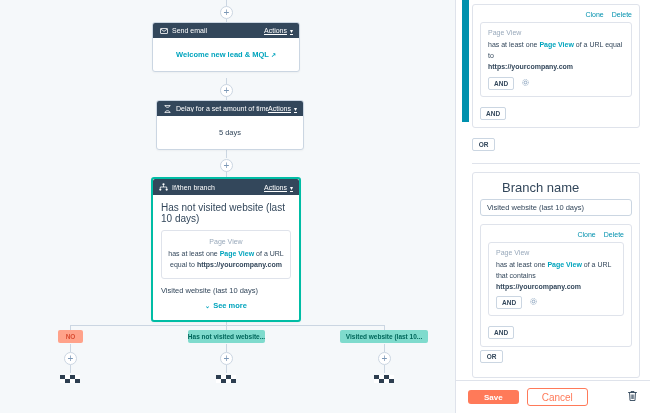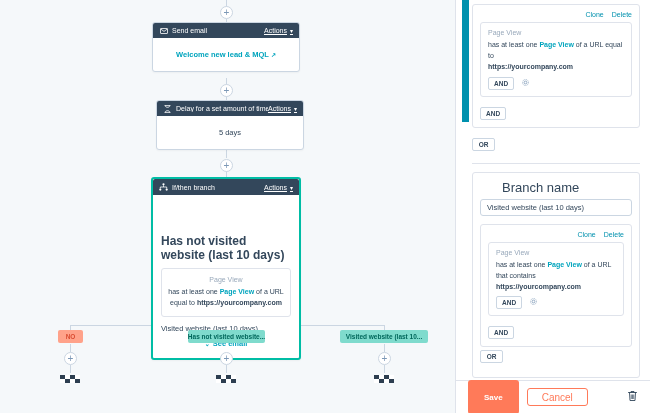--- a/index.html
+++ b/index.html
@@ -90,21 +90,21 @@
   }
   .ext-ico { font-size: 6px; margin-left: 2px; }
 
   
   #branch-card {
     border: 2px solid #00bda5;
     width: 150px;
   }
   #branch-card .card-head { background: #33475b; height: 16px; }
   .branch-body { padding: 7px 8px 10px 8px; font-size: 7.5px; }
-  .branch-title { font-weight: bold; font-size: 12px; margin-bottom: 6px; margin-top: 32px; }
+  .branch-title { font-weight: normal; font-size: 10px; margin-bottom: 6px; }
   .cond-box {
     border: 1px solid #dfe3eb;
     border-radius: 3px;
     padding: 7px 6px;
     text-align: center;
     margin-bottom: 7px;
   }
   .cond-label { color: #99a9bb; font-size: 7px; margin-bottom: 4px; }
   .cond-text { font-size: 7px; line-height: 1.55; color: #33475b; }
   .cond-text b { font-weight: bold; }
@@ -263,21 +263,21 @@
     display: flex;
     align-items: center;
     padding: 0 12px;
     gap: 8px;
   }
   .btn-save {
     background: #ff7a59;
     color: #fff;
     border: none;
     border-radius: 3px;
-    height: 34px;
+    height: 14px;
     padding: 0 16px;
     font-family: "Liberation Sans", sans-serif;
     font-size: 8px;
     font-weight: bold;
     cursor: pointer;
   }
   .btn-cancel {
     background: #fff;
     color: #ff7a59;
     border: 1px solid #ff7a59;
@@ -371,21 +371,21 @@
     <div class="branch-body">
       <div class="branch-title">Has not visited website (last 10 days)</div>
       <div class="cond-box">
         <div class="cond-label">Page View</div>
         <div class="cond-text">
           <span>has at least one </span><span class="tealb">Page View</span><span> of a URL</span><br>
           <span>equal to </span><b>https://yourcompany.com</b>
         </div>
       </div>
       <div class="branch-sub">Visited website (last 10 days)</div>
-      <div class="see-more"><span class="chev">⌄</span><span>See email</span></div>
+      <div class="see-more"><span class="chev">⌄</span><span>See more</span></div>
     </div>
   </div>
 
   <div class="pill pill-no" style="left:58px; top:330px; width:25px;">
     <span>NO</span>
   </div>
   <div class="pill pill-teal" style="left:188px; top:330px; width:77px;">
     <span>Has not visited website...</span>
   </div>
   <div class="pill pill-teal" style="left:340px; top:330px; width:88px;">

